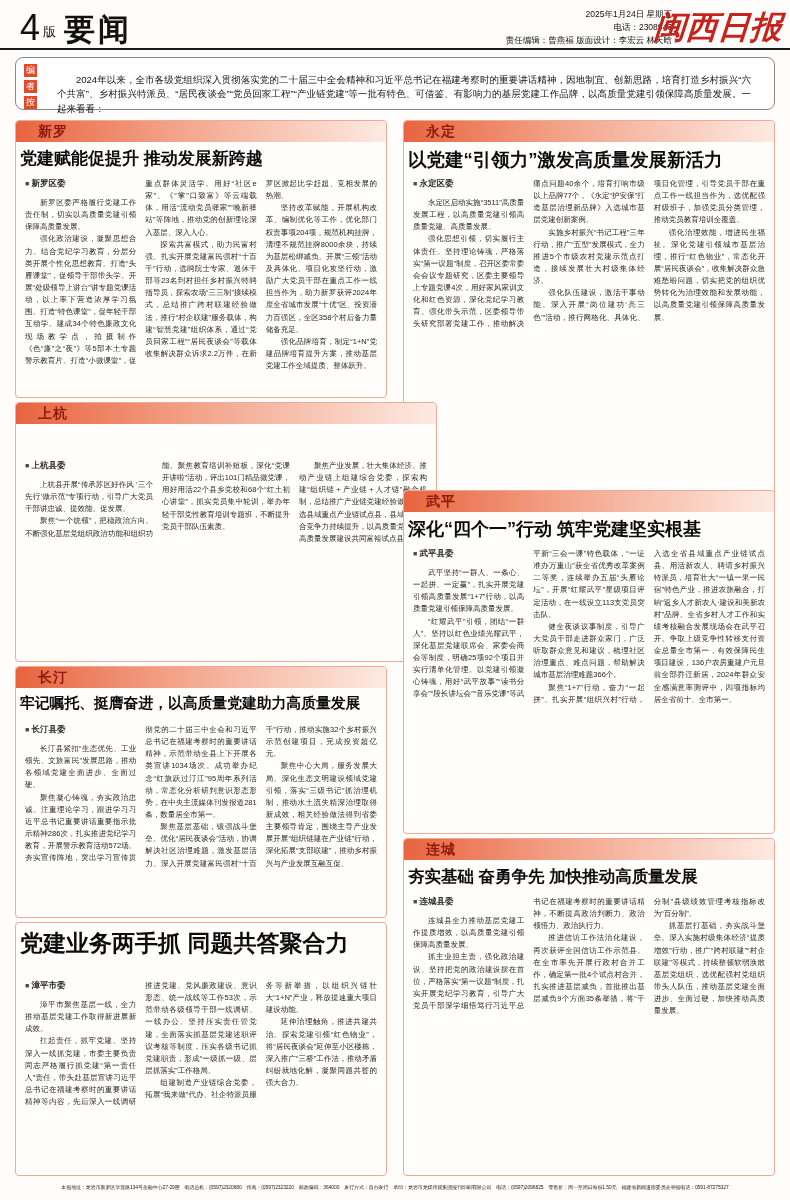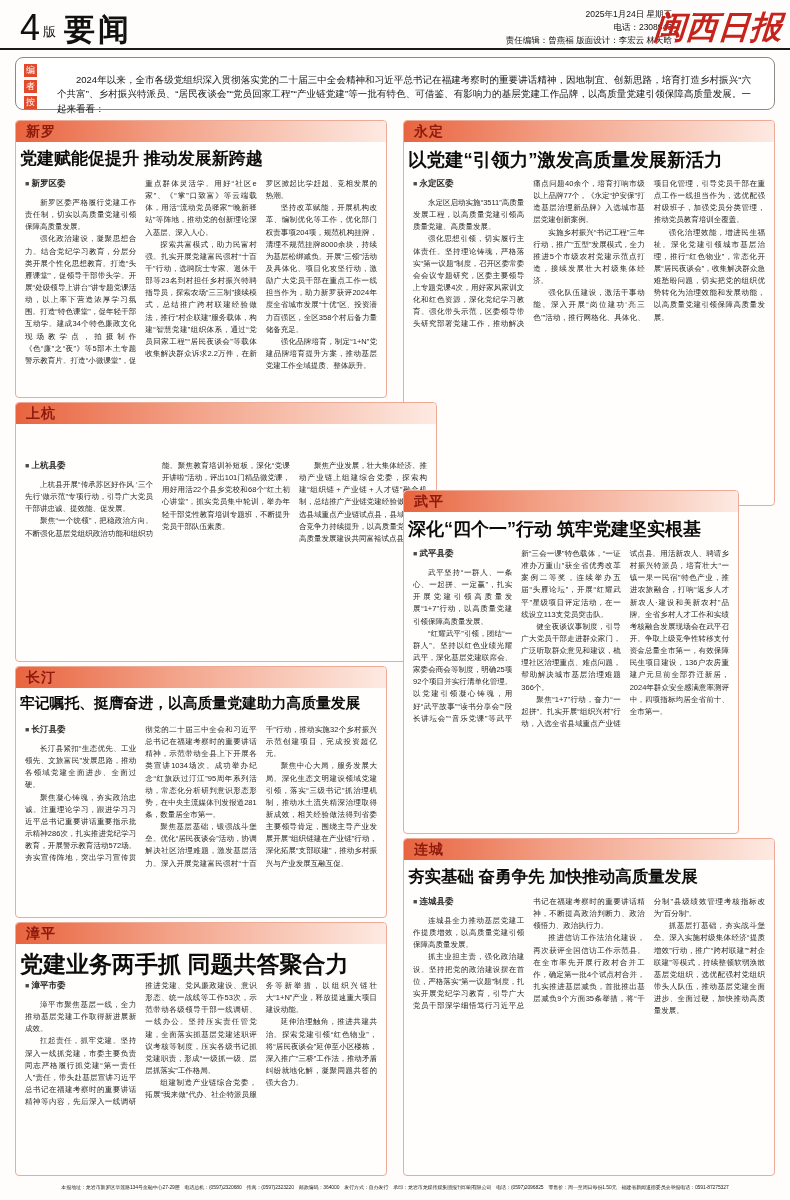--- a/index.html
+++ b/index.html
@@ -22,35 +22,35 @@
   .note-tabs{position:absolute;left:8px;top:6px;display:flex;flex-direction:column;gap:3px;}
   .note-tab{width:13px;height:13px;background:#e14a2b;color:#fff;font-size:9px;line-height:13px;
             text-align:center;}
   .note-text{margin:9px;font-size:9.5px;line-height:1.52;text-align:justify;text-indent:2em;color:#151515;}
 
   
   .panel{position:absolute;box-sizing:border-box;border:1px solid #eaa astray;}
   .panel{border:1px solid #edab97;border-radius:4px;background:#fffefd;overflow:hidden;}
   .band{height:21px;background:linear-gradient(90deg,#e8643f 0%,#f3a288 42%,#fdeae2 100%);
         border-radius:3px 3px 0 0;display:flex;align-items:center;}
-  .band-label{font-size:14px;font-weight:800;color:#8e1a0c;padding-left:10px;letter-spacing:1px;}
+  .band-label{font-size:14px;font-weight:800;color:#8e1a0c;padding-left:22px;letter-spacing:1px;}
   .headline{margin:7px 4px 0;font-weight:800;color:#0c0c0c;white-space:nowrap;
             line-height:1.2;}
   .abody{position:absolute;left:9px;right:9px;top:57px;bottom:6px;overflow:hidden;
          columns:3;column-gap:9px;}
   .byline{margin:0 0 7px;font-size:8.5px;font-weight:bold;color:#2b2b2b;}
   .bym{color:#4a4a4a;font-size:7px;}
   .para{margin:0;font-size:7.5px;line-height:1.62;text-align:justify;text-indent:2em;color:#262626;}
 
   .p-xinluo{left:15px;top:120px;width:372px;height:278px}
   .p-shanghang{left:15px;top:402px;width:422px;height:260px}
   .p-changting{left:15px;top:666px;width:372px;height:252px}
   .p-zhangping{left:15px;top:922px;width:372px;height:254px}
   .p-yongding{left:403px;top:120px;width:372px;height:386px}
-  .p-wuping{left:403px;top:490px;width:336px;height:344px}
+  .p-wuping{left:403px;top:490px;width:372px;height:344px}
   .p-liancheng{left:403px;top:838px;width:372px;height:338px}
 
   .p-xinluo .headline{font-size:17px}
   .p-yongding .headline{font-size:18.5px}
   .p-shanghang .headline{font-size:15.5px}
   .p-wuping .headline{font-size:18px}
   .p-changting .headline{font-size:14.8px}
   .p-liancheng .headline{font-size:16.5px}
   .p-zhangping .headline{font-size:23px}
 
@@ -177,23 +177,20 @@
       <div>
           <p class="para">连城县全力推动基层党建工作提质增效，以高质量党建引领保障高质量发展。</p>
           <p class="para">抓主业担主责，强化政治建设。坚持把党的政治建设摆在首位，严格落实“第一议题”制度，扎实开展党纪学习教育，引导广大党员干部深学细悟笃行习近平总书记在福建考察时的重要讲话精神，不断提高政治判断力、政治领悟力、政治执行力。</p>
           <p class="para">推进信访工作法治化建设，再次获评全国信访工作示范县。在全市率先开展行政村合并工作，确定第一批4个试点村合并，扎实推进基层减负，首批推出基层减负9个方面35条举措，将“千分制”县级绩效管理考核指标改为“百分制”。</p>
           <p class="para">抓基层打基础，夯实战斗堡垒。深入实施村级集体经济“提质增效”行动，推广“跨村联建”“村企联建”等模式，持续整顿软弱涣散基层党组织，选优配强村党组织带头人队伍，推动基层党建全面进步、全面过硬，加快推动高质量发展。</p>
         </div>
     </div>
   </section>
 
   <section class="panel p-zhangping">
-    <div class="band">
-      <span class="band-label">漳平</span>
-    </div>
     <h2 class="headline">党建业务两手抓  同题共答聚合力</h2>
     <div class="abody">
       <p class="byline"><span class="bym">■</span> <span>漳平市委</span></p>
       <div>
           <p class="para">漳平市聚焦基层一线，全力推动基层党建工作取得新进展新成效。</p>
           <p class="para">扛起责任，抓牢党建。坚持深入一线抓党建，市委主要负责同志严格履行抓党建“第一责任人”责任，带头赴基层宣讲习近平总书记在福建考察时的重要讲话精神等内容，先后深入一线调研推进党建、党风廉政建设、意识形态、统一战线等工作53次，示范带动各级领导干部一线调研、一线办公。坚持压实责任管党建，全面落实抓基层党建述职评议考核等制度，压实各级书记抓党建职责，形成“一级抓一级、层层抓落实”工作格局。</p>
           <p class="para">组建制造产业链综合党委，拓展“我来做”代办、社企特派员服务等新举措，以组织兴链壮大“1+N”产业，释放提速重大项目建设动能。</p>
           <p class="para">延伸治理触角，推进共建共治。探索党建引领“红色物业”，将“居民夜谈会”延伸至小区楼栋，深入推广“三桥”工作法，推动矛盾纠纷就地化解，凝聚同题共答的强大合力。</p>
         </div>
     </div>

